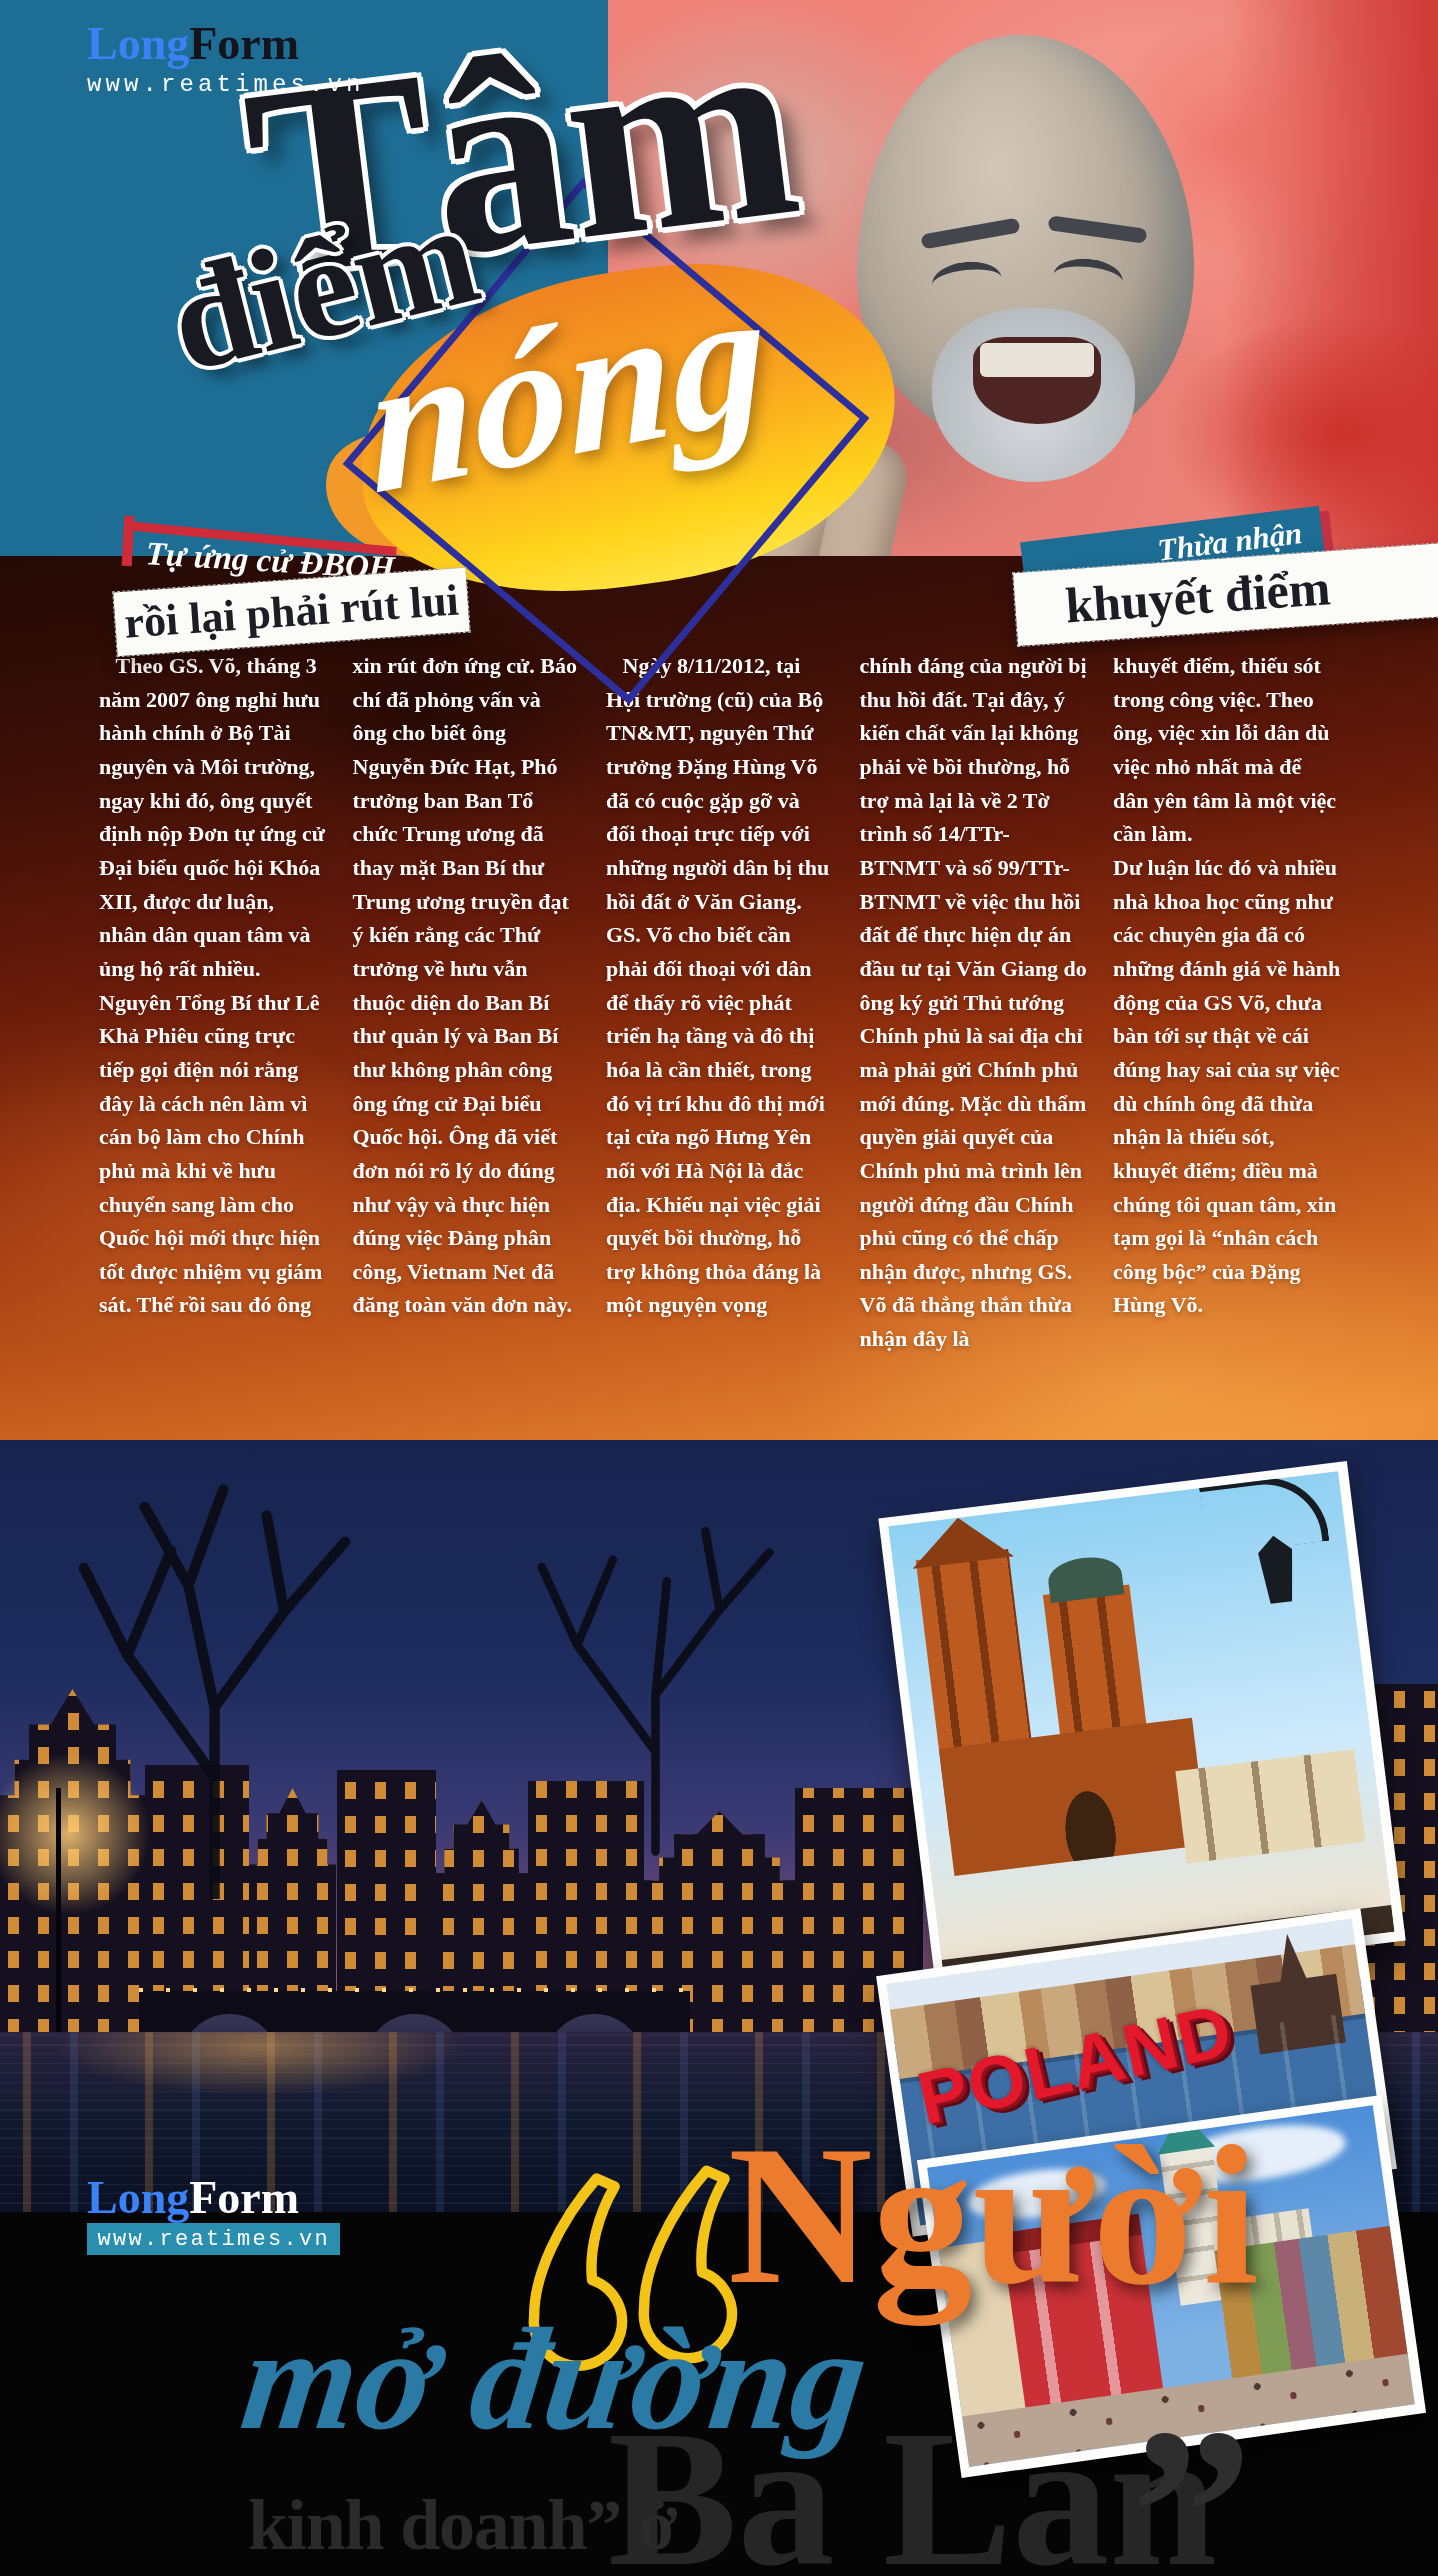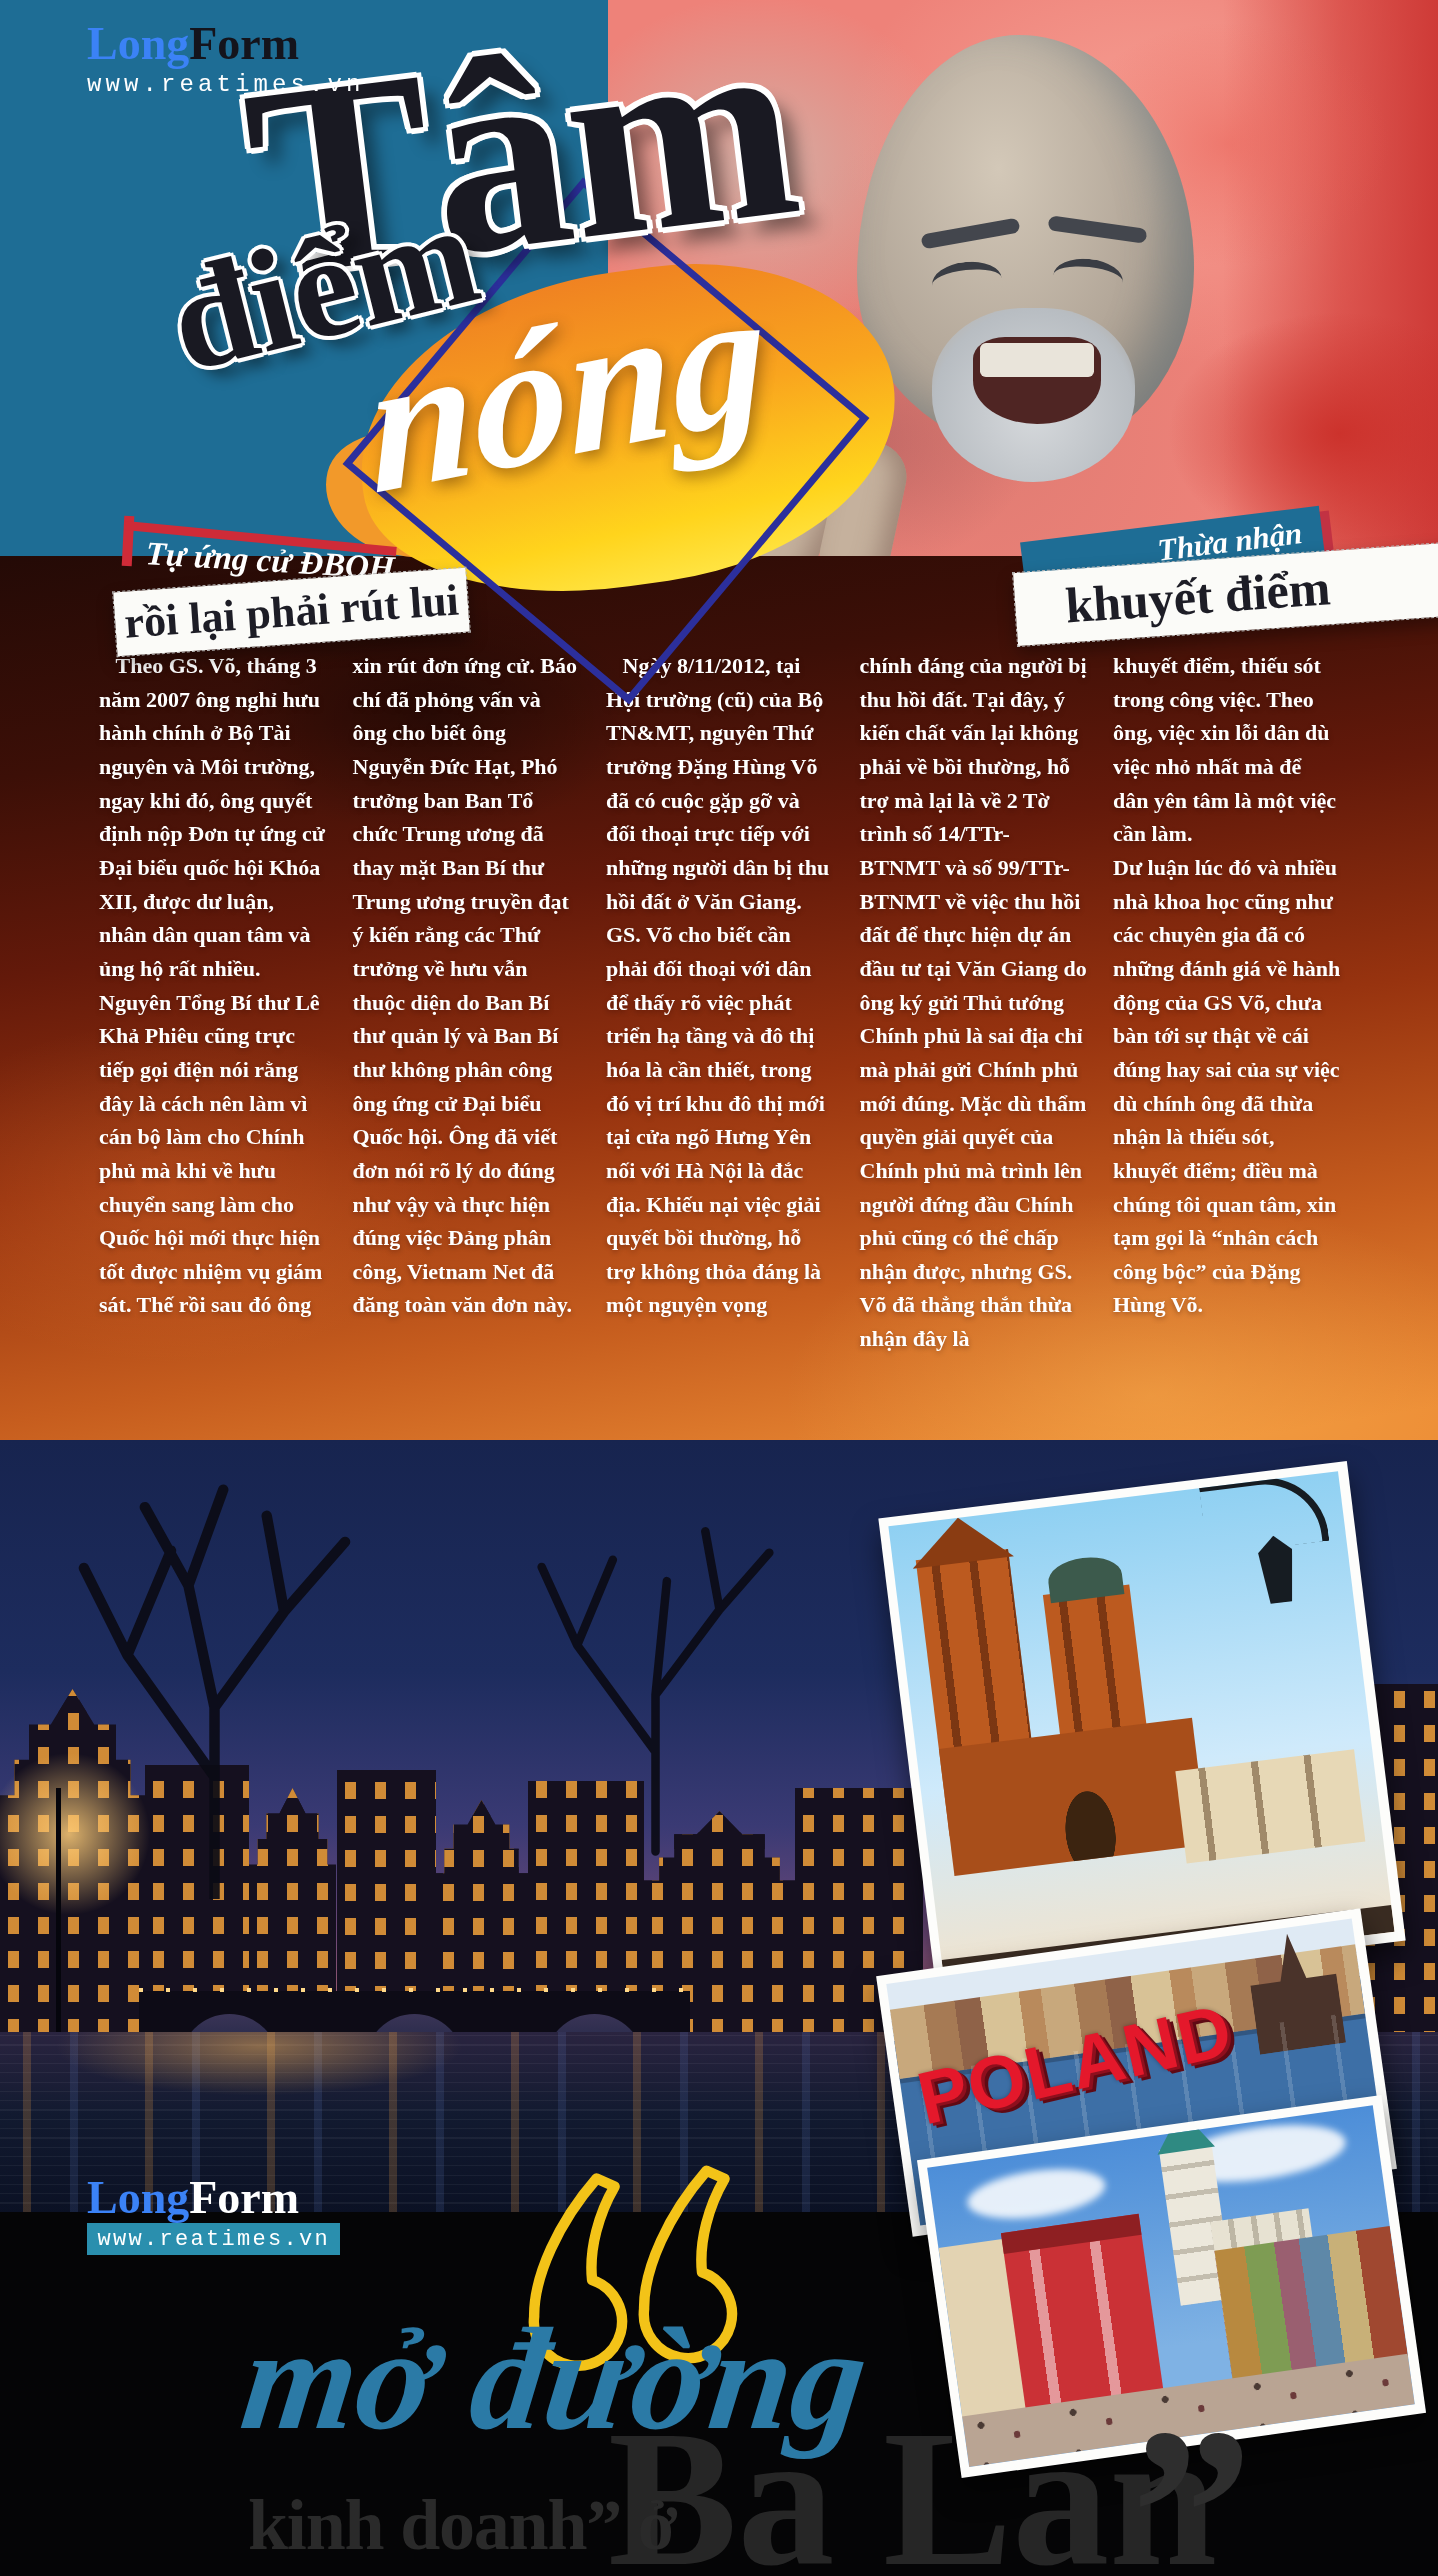--- a/index.html
+++ b/index.html
@@ -317,19 +317,20 @@
   <div class="logo logo-bottom">
     <div class="logo-word"><span class="logo-long">Long</span><span class="logo-form">Form</span></div>
     <div class="logo-url">www.reatimes.vn</div>
   </div>
 
   <svg class="quote-open" width="290" height="215" viewBox="0 0 250 185">
     <path d="M95 10 C60 45 35 90 33 125 a38 38 0 1 0 52 -28 C 84 70 95 40 110 18 Z" fill="none" stroke="#f3c318" stroke-width="9" stroke-linejoin="round"></path>
     <path d="M190 10 C155 45 130 90 128 125 a38 38 0 1 0 52 -28 C 179 70 190 40 205 18 Z" fill="none" stroke="#f3c318" stroke-width="9" stroke-linejoin="round"></path>
   </svg>
 
+  <div class="q1">Người</div>
   <div class="q2">mở đường</div>
   <div class="q3">kinh doanh” ở</div>
   <div class="q4">Ba Lan</div>
   <div class="q-close">”</div>
 
 </div>
 
 
 </body></html>

